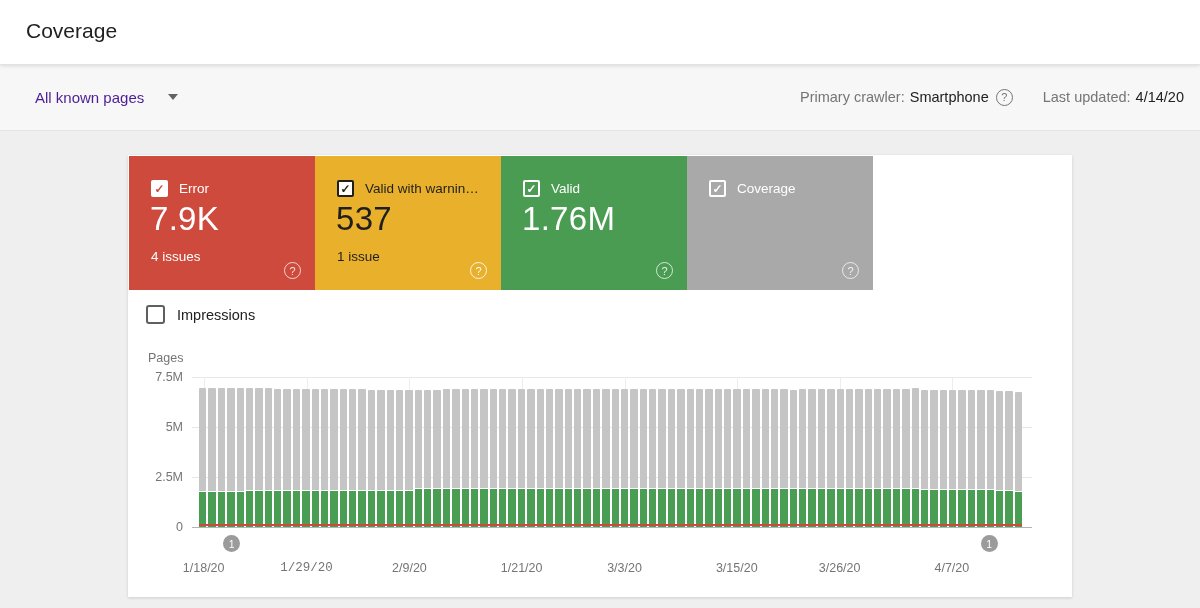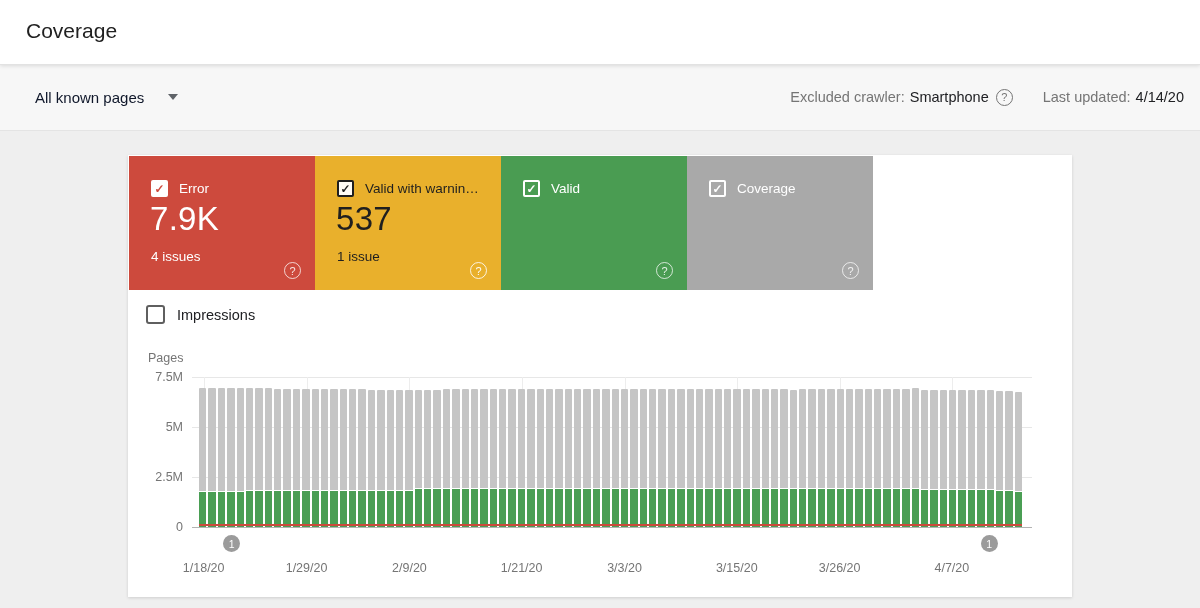--- a/index.html
+++ b/index.html
@@ -12,21 +12,21 @@
   .export-btn { position:absolute; right:24px; top:13px; height:38px; padding:0 16px;
                 background:#f1f1f1; border:none; border-radius:3px; display:flex; align-items:center;
                 gap:11px; cursor:pointer; }
   .export-btn svg { width:17px; height:17px; fill:#202124; }
   .export-label { font-size:13.5px; color:#202124; letter-spacing:.8px; font-weight:500; }
 
   
   .filterbar { position:absolute; left:0; top:64px; width:1200px; height:67px; background:#f7f7f7;
                border-bottom:1px solid #e4e4e4; z-index:4; }
   .scope { position:absolute; left:35px; top:0; height:100%; display:flex; align-items:center; gap:24px; cursor:pointer; }
-  .scope-label { font-size:15px; color:#0f172a; }
+  .scope-label { font-size:15px; color:#4c1d95; }
   .caret { width:0; height:0; border-left:5px solid transparent; border-right:5px solid transparent;
            border-top:6px solid #5f6368; }
   .crawler-info { position:absolute; right:16px; top:0; height:100%; display:flex; align-items:center; font-size:14.5px; }
   .muted { color:#757575; }
   .dark  { color:#202124; }
   .help-circle { width:17px; height:17px; border:1.5px solid #757575; border-radius:50%; color:#757575;
                  font-size:11px; display:inline-flex; align-items:center; justify-content:center; margin-left:7px; }
   .gap28 { width:30px; }
 
   
@@ -90,21 +90,21 @@
 <div class="header">
   <div class="page-title">Coverage</div>
 </div>
 
 <div class="filterbar">
   <div class="scope">
     <span class="scope-label">All known pages</span>
     <span class="caret"></span>
   </div>
   <div class="crawler-info">
-    <span class="muted">Excluded crawler:</span>
+    <span class="muted">Primary crawler:</span>
     <span class="dark" style="margin-left:5px">Smartphone</span>
     <span class="help-circle">?</span>
     <span class="gap28"></span>
     <span class="muted">Last updated:</span>
     <span class="dark" style="margin-left:5px">4/14/20</span>
   </div>
 </div>
 
 <div class="main">
   <div class="report-card">
@@ -126,20 +126,21 @@
         </div>
         <div class="sc-value">537</div>
         <div class="sc-sub">1 issue</div>
         <div class="sc-help">?</div>
       </div>
       <div class="status-card card-valid">
         <div class="sc-head">
           <span class="sc-box">✓</span>
           <span class="sc-label">Valid</span>
         </div>
+        <div class="sc-value">1.76M</div>
         <div class="sc-sub"></div>
         <div class="sc-help">?</div>
       </div>
       <div class="status-card card-excluded">
         <div class="sc-head">
           <span class="sc-box">✓</span>
           <span class="sc-label">Coverage</span>
         </div>
         <div class="sc-sub"></div>
         <div class="sc-help">?</div>
@@ -527,21 +528,21 @@
           <div class="seg-other" style="height: 100px;"></div>
         </div>
       </div>
     <div class="error-line"></div>
     <div id="annotations">
         <div class="annotation" style="left: 95.233px;">1</div>
         <div class="annotation" style="left: 852.767px;">1</div>
       </div>
     <div id="xlabels">
         <div class="xlabel" style="left: 75.6761px;">1/18/20</div>
-        <div class="xlabel" style="left: 178.551px;">1/29/20</div>
+        <div class="xlabel" style="left: 178.551px; font-family: Liberation Mono, monospace;">1/29/20</div>
         <div class="xlabel" style="left: 281.426px;">2/9/20</div>
         <div class="xlabel" style="left: 393.653px;">1/21/20</div>
         <div class="xlabel" style="left: 496.528px;">3/3/20</div>
         <div class="xlabel" style="left: 608.756px;">3/15/20</div>
         <div class="xlabel" style="left: 711.631px;">3/26/20</div>
         <div class="xlabel" style="left: 823.858px;">4/7/20</div>
       </div>
 
   </div>
 </div>

